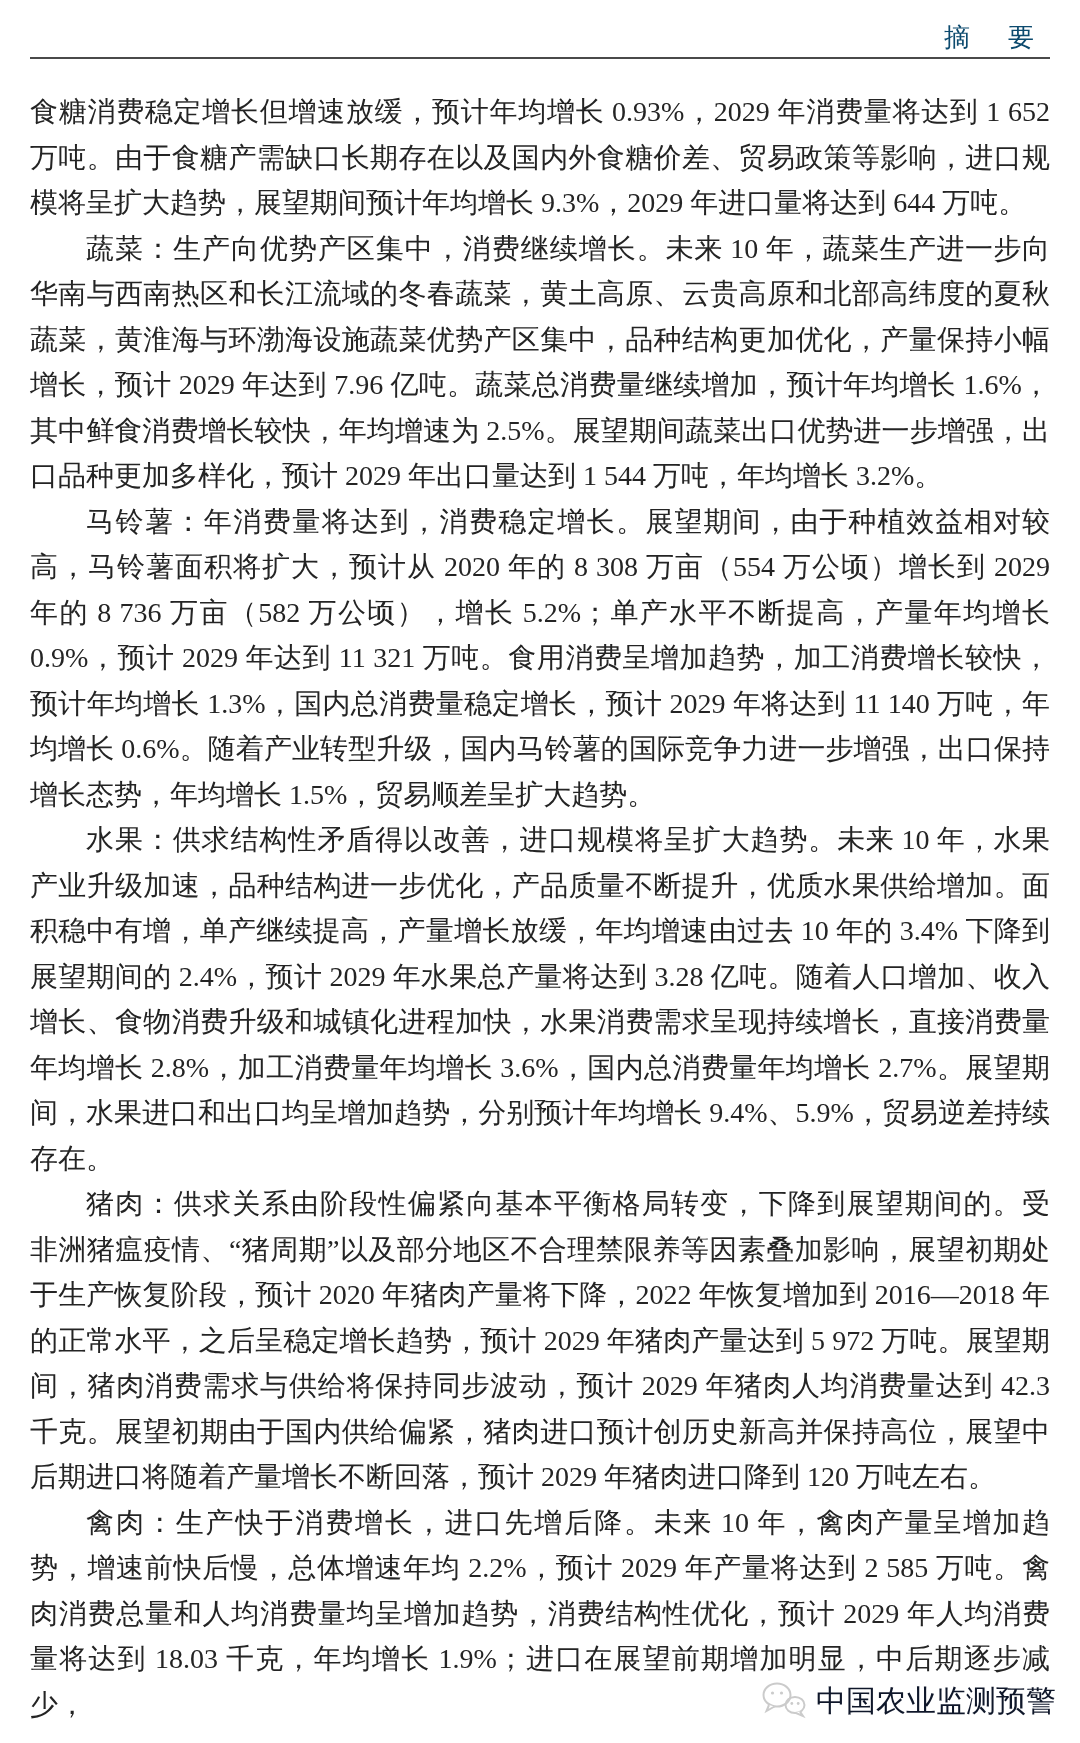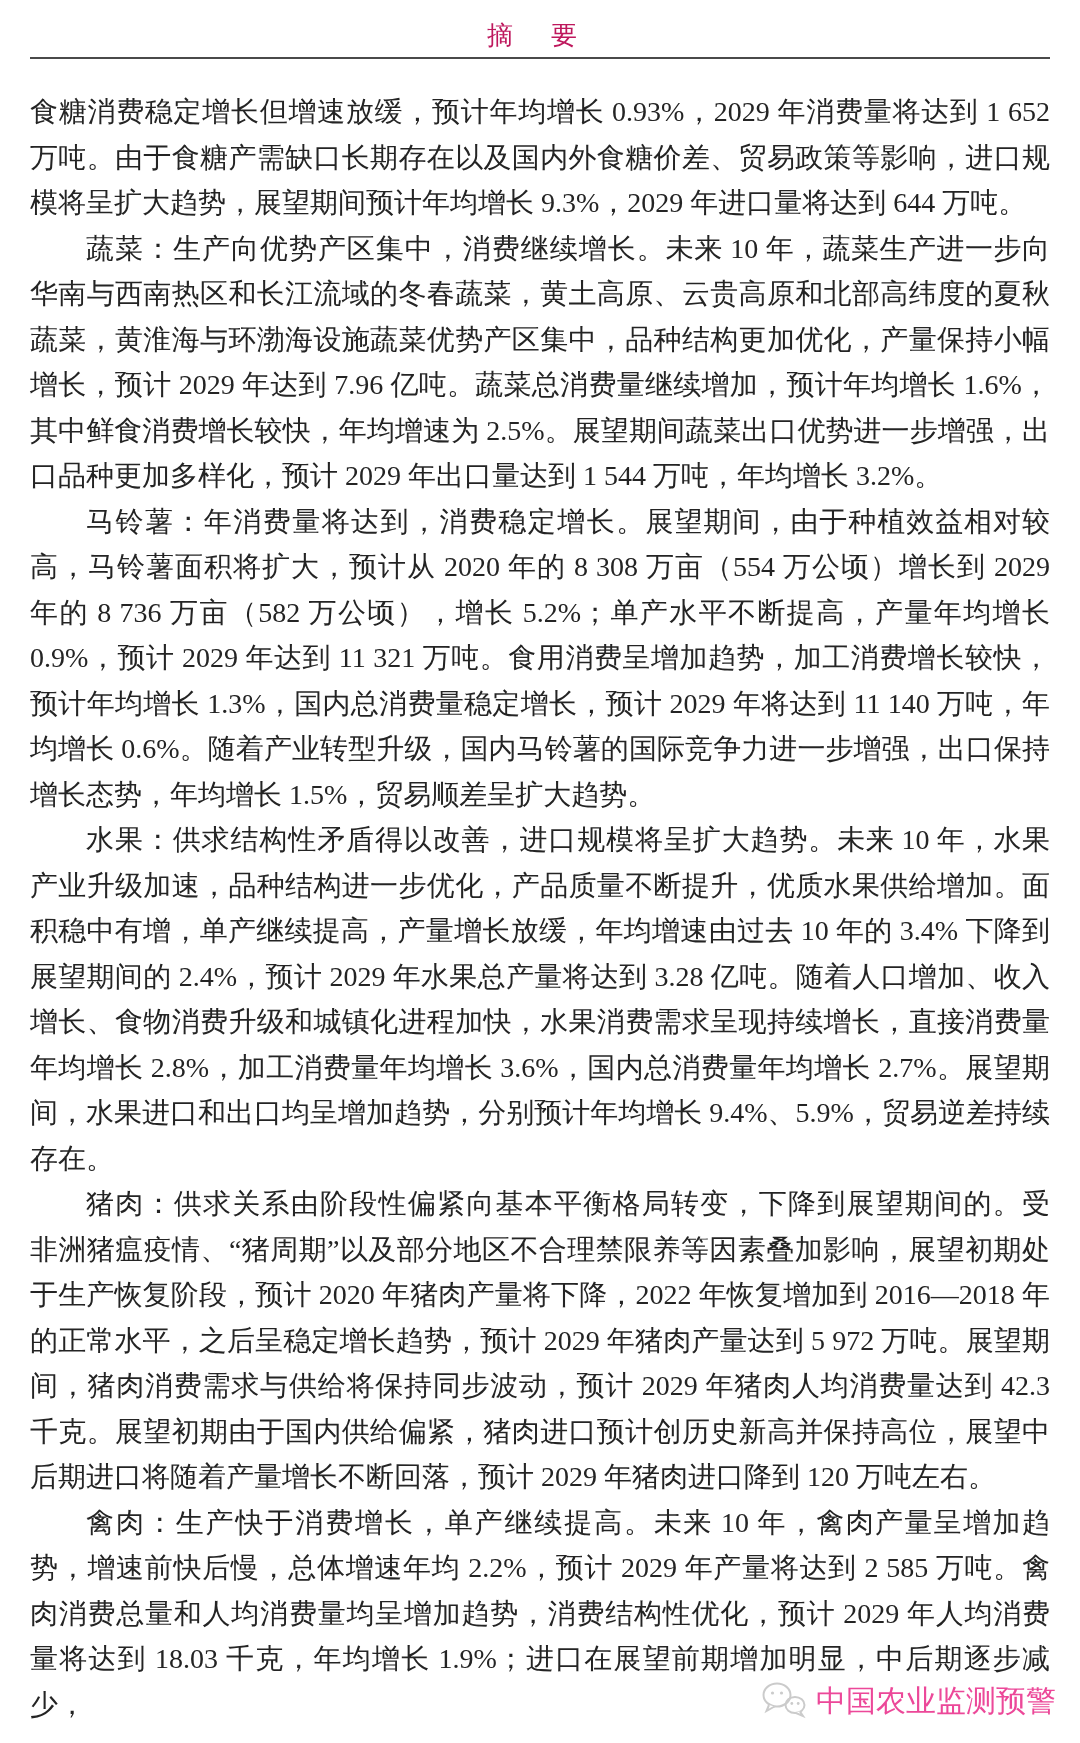--- a/index.html
+++ b/index.html
@@ -11,27 +11,27 @@
     color: #232323;
     font-family: "Liberation Serif", "DejaVu Serif", serif;
     position: relative;
     overflow: hidden;
   }
   .page { padding: 0 30px; position: relative; height: 100%; }
 
   
   .page-header { padding-top: 20px; }
   .header-title {
-    text-align: center;
+    text-align: right;
     font-size: 26px;
     line-height: 34px;
-    color: #be185d;
+    color: #0c4a6e;
     letter-spacing: 6px;
     padding-right: 10px;
-    font-family: Liberation Mono, monospace;
+    font-family: Liberation Sans, sans-serif;
   }
   .header-rule {
     height: 0;
     border: none;
     border-top: 2px solid #4a4a4a;
     margin: 3px 0 0 0;
   }
 
   
   .content {
@@ -51,21 +51,21 @@
   }
 
   
   .watermark {
     position: absolute;
     right: 24px;
     top: 1680px;
     display: flex;
     align-items: center;
     gap: 8px;
-    color: #ec4899;
+    color: #0f172a;
     font-size: 30px;
     font-family: "Liberation Sans", "DejaVu Sans", sans-serif;
     text-shadow: 1px 1px 0 #ffffff;
     white-space: nowrap;
   }
   .wm-icon { display: inline-flex; align-items: center; }
 </style>
 </head>
 <body>
 
@@ -81,21 +81,21 @@
     <p><span class="lead"></span><span>食糖消费稳定增长但增速放缓，预计年均增长 0.93%，2029 年消费量将达到 1 652 万吨。由于食糖产需缺口长期存在以及国内外食糖价差、贸易政策等影响，进口规模将呈扩大趋势，展望期间预计年均增长 9.3%，2029 年进口量将达到 644 万吨。</span></p>
 
     <p class="indent"><span class="lead">蔬菜：生产向优势产区集中，消费继续增长。</span><span>未来 10 年，蔬菜生产进一步向华南与西南热区和长江流域的冬春蔬菜，黄土高原、云贵高原和北部高纬度的夏秋蔬菜，黄淮海与环渤海设施蔬菜优势产区集中，品种结构更加优化，产量保持小幅增长，预计 2029 年达到 7.96 亿吨。蔬菜总消费量继续增加，预计年均增长 1.6%，其中鲜食消费增长较快，年均增速为 2.5%。展望期间蔬菜出口优势进一步增强，出口品种更加多样化，预计 2029 年出口量达到 1 544 万吨，年均增长 3.2%。</span></p>
 
     <p class="indent"><span class="lead">马铃薯：年消费量将达到，消费稳定增长。</span><span>展望期间，由于种植效益相对较高，马铃薯面积将扩大，预计从 2020 年的 8 308 万亩（554 万公顷）增长到 2029 年的 8 736 万亩（582 万公顷），增长 5.2%；单产水平不断提高，产量年均增长 0.9%，预计 2029 年达到 11 321 万吨。食用消费呈增加趋势，加工消费增长较快，预计年均增长 1.3%，国内总消费量稳定增长，预计 2029 年将达到 11 140 万吨，年均增长 0.6%。随着产业转型升级，国内马铃薯的国际竞争力进一步增强，出口保持增长态势，年均增长 1.5%，贸易顺差呈扩大趋势。</span></p>
 
     <p class="indent"><span class="lead">水果：供求结构性矛盾得以改善，进口规模将呈扩大趋势。</span><span>未来 10 年，水果产业升级加速，品种结构进一步优化，产品质量不断提升，优质水果供给增加。面积稳中有增，单产继续提高，产量增长放缓，年均增速由过去 10 年的 3.4% 下降到展望期间的 2.4%，预计 2029 年水果总产量将达到 3.28 亿吨。随着人口增加、收入增长、食物消费升级和城镇化进程加快，水果消费需求呈现持续增长，直接消费量年均增长 2.8%，加工消费量年均增长 3.6%，国内总消费量年均增长 2.7%。展望期间，水果进口和出口均呈增加趋势，分别预计年均增长 9.4%、5.9%，贸易逆差持续存在。</span></p>
 
     <p class="indent"><span class="lead">猪肉：供求关系由阶段性偏紧向基本平衡格局转变，下降到展望期间的。</span><span>受非洲猪瘟疫情、“猪周期”以及部分地区不合理禁限养等因素叠加影响，展望初期处于生产恢复阶段，预计 2020 年猪肉产量将下降，2022 年恢复增加到 2016—2018 年的正常水平，之后呈稳定增长趋势，预计 2029 年猪肉产量达到 5 972 万吨。展望期间，猪肉消费需求与供给将保持同步波动，预计 2029 年猪肉人均消费量达到 42.3 千克。展望初期由于国内供给偏紧，猪肉进口预计创历史新高并保持高位，展望中后期进口将随着产量增长不断回落，预计 2029 年猪肉进口降到 120 万吨左右。</span></p>
 
-    <p class="indent"><span class="lead">禽肉：生产快于消费增长，单产继续提高。</span><span>未来 10 年，禽肉产量呈增加趋势，增速前快后慢，总体增速年均 2.2%，预计 2029 年产量将达到 2 585 万吨。禽肉消费总量和人均消费量均呈增加趋势，消费结构性优化，预计 2029 年人均消费量将达到 18.03 千克，年均增长 1.9%；进口在展望前期增加明显，中后期逐步减少，</span></p>
+    <p class="indent"><span class="lead">禽肉：生产快于消费增长，进口先增后降。</span><span>未来 10 年，禽肉产量呈增加趋势，增速前快后慢，总体增速年均 2.2%，预计 2029 年产量将达到 2 585 万吨。禽肉消费总量和人均消费量均呈增加趋势，消费结构性优化，预计 2029 年人均消费量将达到 18.03 千克，年均增长 1.9%；进口在展望前期增加明显，中后期逐步减少，</span></p>
 
   </main>
 
   <div class="watermark">
     <span class="wm-icon">
       <svg width="48" height="42" viewBox="0 0 48 42" fill="none" xmlns="http://www.w3.org/2000/svg">
         <ellipse cx="17" cy="15" rx="13.5" ry="11.5" stroke="#cbcbcb" stroke-width="2"></ellipse>
         <path d="M9 25 L6.5 31 L14.5 26.5" stroke="#cbcbcb" stroke-width="2" fill="#ffffff"></path>
         <circle cx="12.5" cy="13" r="1.6" fill="#cbcbcb"></circle>
         <circle cx="21.5" cy="13" r="1.6" fill="#cbcbcb"></circle>

